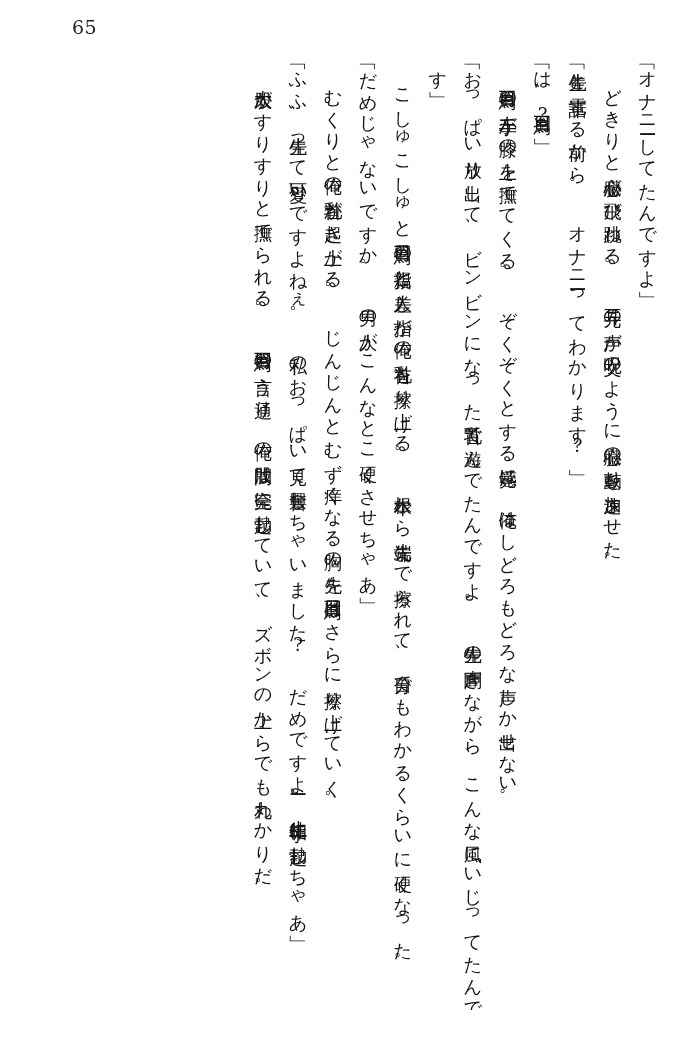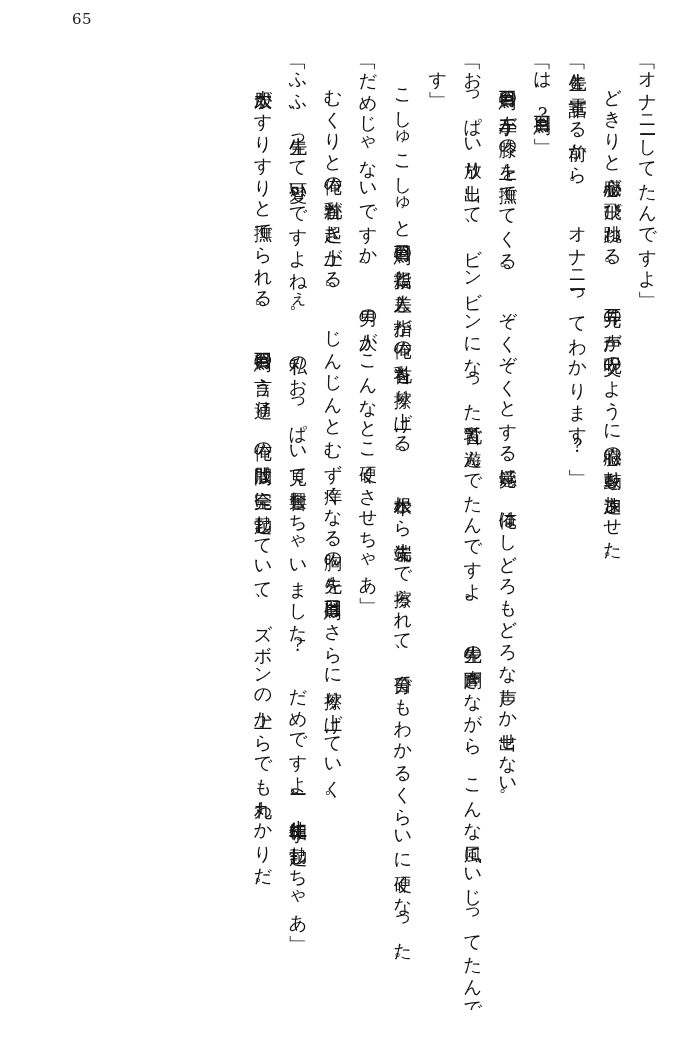--- a/index.html
+++ b/index.html
@@ -16,23 +16,23 @@
   }
   .page {
     position: relative;
     width: 700px;
     height: 1050px;
     box-sizing: border-box;
     background: #fff;
   }
   .page-number {
     position: absolute;
-    top: 10px;
+    top: 16px;
     left: 72px;
-    font-size: 15px;
+    font-size: 19px;
     letter-spacing: 0.5px;
     color: #222;
     font-family: "DejaVu Serif", "Liberation Serif", serif;
   }
   .text-block {
     position: absolute;
     top: 58px;
     left: 40px;
     right: 36px;
     bottom: 40px;

